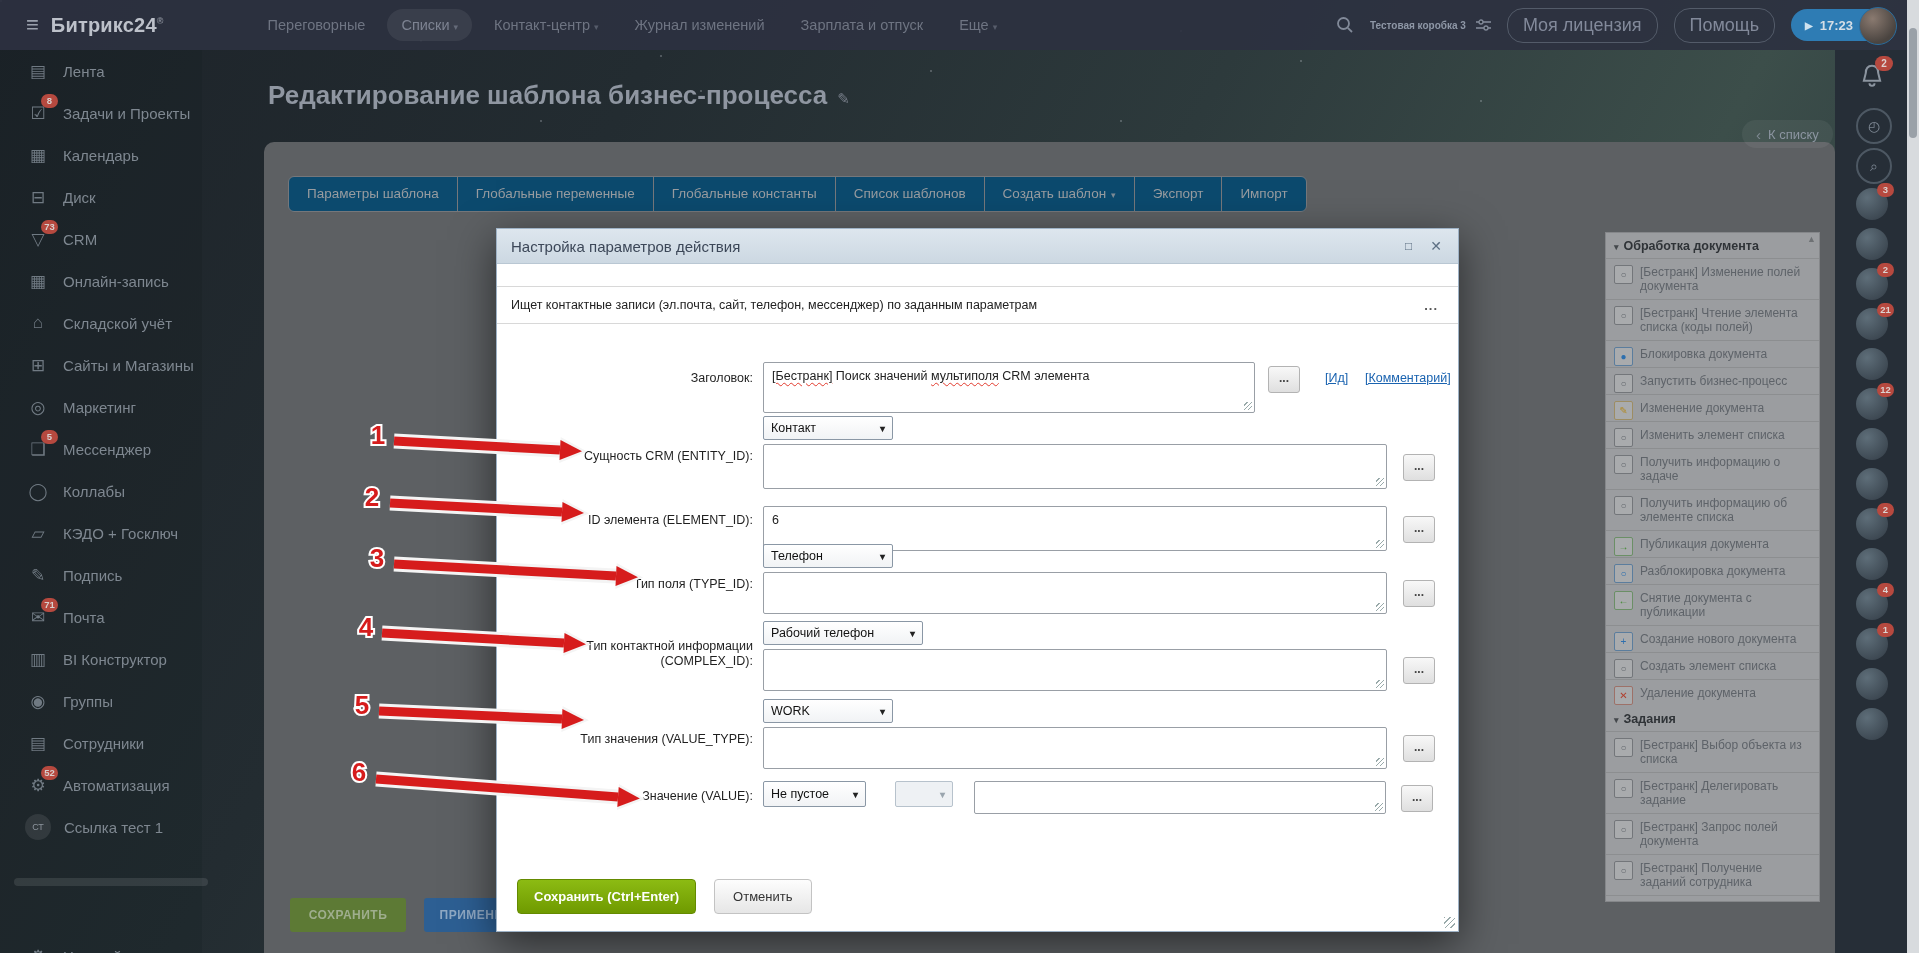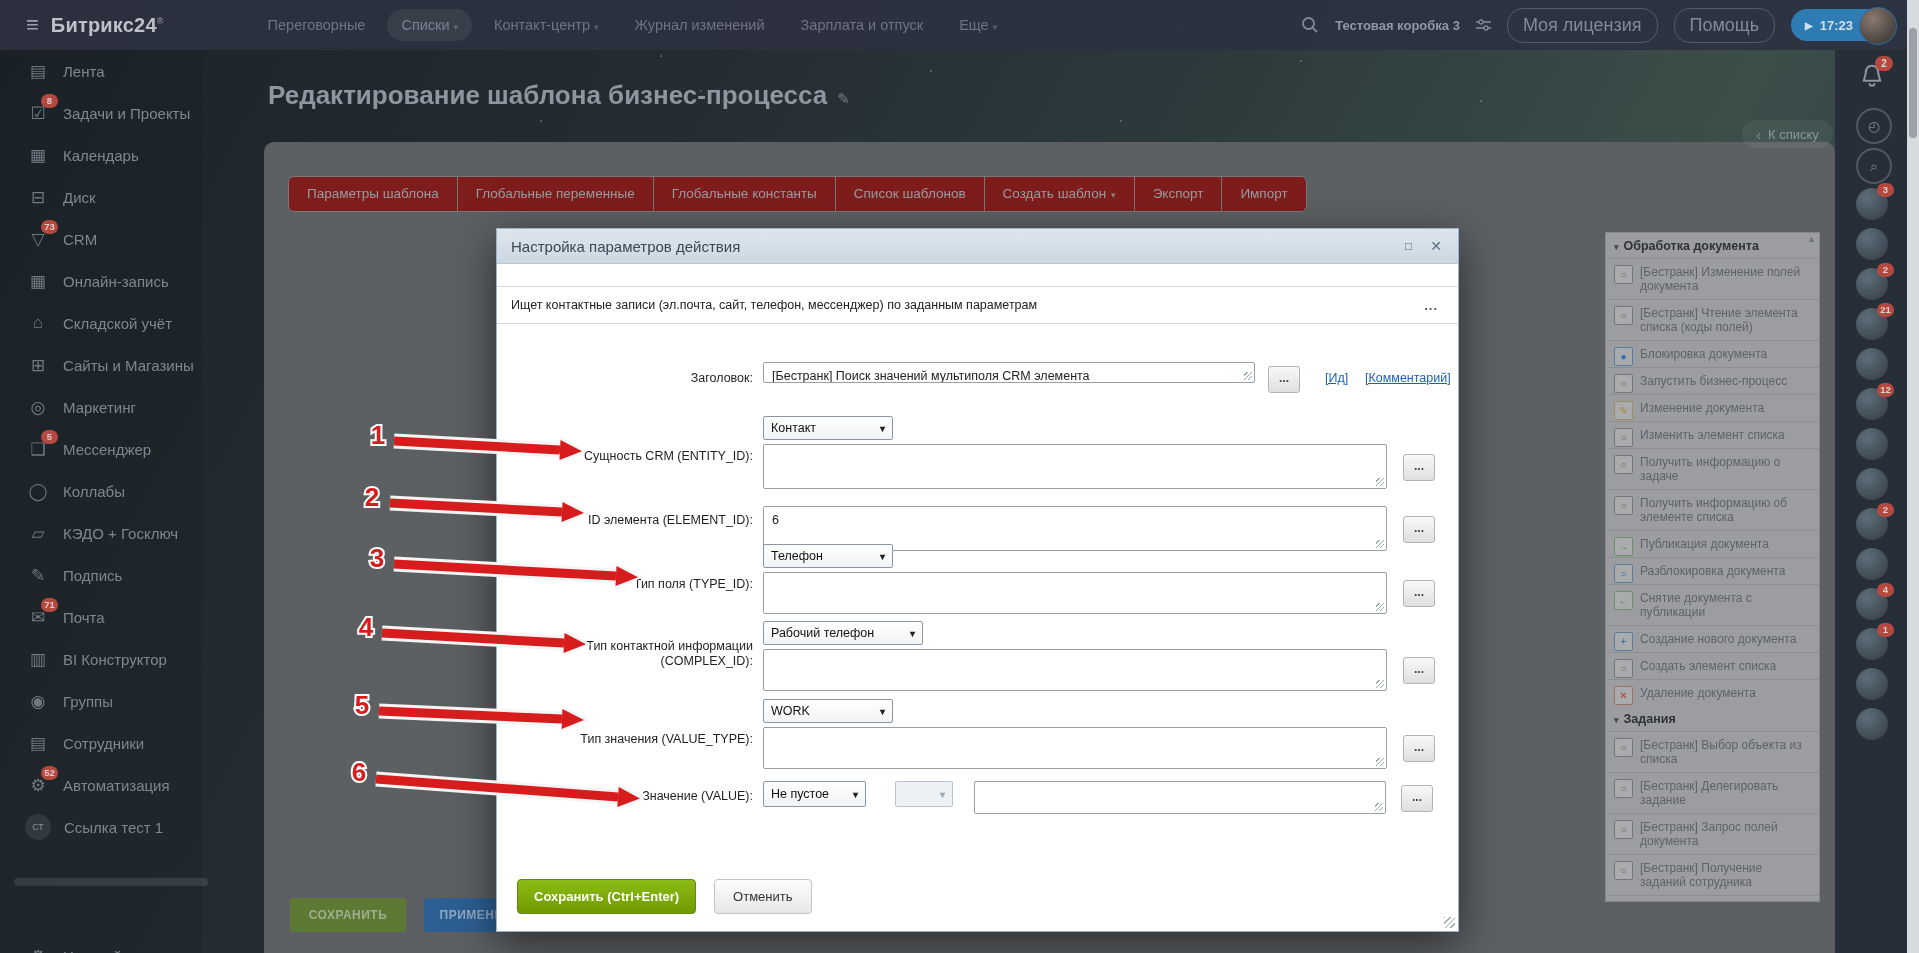--- a/index.html
+++ b/index.html
@@ -14,21 +14,21 @@
   .topbar{position:absolute;left:0;top:0;width:1919px;height:50px;background:rgba(44,49,64,.92);
           display:flex;align-items:center;z-index:20;}
   .hamburger{color:#9aa0ac;font-size:22px;margin-left:26px;cursor:pointer;}
   .logo{color:#bdc1ca;font-size:20px;font-weight:bold;margin-left:12px;letter-spacing:.2px;}
   .logo sup{font-size:9px;color:#8b909b;}
   .tmenu{display:flex;align-items:center;margin-left:90px;gap:8px;}
   .tmenu-item{color:#6e7482;font-size:14.5px;padding:8px 14px;border-radius:18px;white-space:nowrap;cursor:pointer;}
   .tmenu-item.active{background:rgba(255,255,255,.07);color:#7d8392;}
   .tmenu-item .caret{font-size:9px;opacity:.65;margin-left:4px;}
   .tb-right{margin-left:auto;display:flex;align-items:center;gap:16px;padding-right:24px;}
-  .portal{display:flex;align-items:center;gap:16px;color:#8e97a6;font-size:13px;font-weight:bold;cursor:pointer;}
+  .portal{display:flex;align-items:center;gap:10px;color:#8e97a6;font-size:10px;font-weight:bold;cursor:pointer;}
   .pill{border:1px solid #535b69;border-radius:16px;color:#82899a;font-size:18px;padding:6px 15px;cursor:pointer;white-space:nowrap;}
   .timer-pill{background:#2e7cb4;border-radius:17px;height:32px;display:flex;align-items:center;
               color:#d5dee6;font-size:13px;font-weight:bold;padding:0 42px 0 14px;position:relative;cursor:pointer;}
   .timer-pill .play{font-size:10px;margin-right:7px;color:#cfe2ef;}
   .tb-avatar{position:absolute;right:-2px;top:-2px;width:36px;height:36px;border-radius:50%;
              background:radial-gradient(circle at 35% 30%,#8a7a70,#4a4440 70%);border:1px solid #2a6c9c;}
   
   .sidebar{position:absolute;left:0;top:50px;width:202px;bottom:0;background:rgba(18,28,28,.18);z-index:5;}
   .sb-item{display:flex;align-items:center;height:42px;padding-left:26px;cursor:pointer;}
   .sb-ico{width:24px;height:24px;color:#707a83;font-size:17px;display:flex;align-items:center;justify-content:center;position:relative;flex:0 0 24px;}
@@ -40,21 +40,21 @@
   .sb-divider{position:absolute;left:14px;top:828px;width:194px;height:8px;border-radius:4px;background:rgba(255,255,255,.10);}
   .sb-settings{position:absolute;left:0;top:885px;width:202px;}
   
   .page-title{position:absolute;left:268px;top:80px;font-size:26px;font-weight:bold;color:#8f96a1;z-index:6;}
   .page-title .edit{font-size:15px;color:#767d88;margin-left:10px;font-weight:normal;}
   .back-btn{position:absolute;left:1742px;top:120px;height:28px;border-radius:15px;background:rgba(255,255,255,.06);
             color:#8c95a1;font-size:13px;display:flex;align-items:center;padding:0 14px;z-index:6;cursor:pointer;}
   .back-btn .chev{margin-right:7px;font-size:15px;opacity:.8;}
   
   .panel{position:absolute;left:264px;top:142px;width:1571px;bottom:0;background:#5d6063;border-radius:10px 10px 0 0;z-index:4;}
-  .tabsbox{position:absolute;left:24px;top:34px;display:flex;background:#7f1d1d;border:1px solid #75777b;border-radius:6px;overflow:hidden;}
+  .tabsbox{position:absolute;left:24px;top:34px;display:flex;background:#0c4a6e;border:1px solid #75777b;border-radius:6px;overflow:hidden;}
   .tab{color:#989ca0;font-size:13.5px;height:34px;line-height:34px;padding:0 18px;border-right:1px solid #75777b;white-space:nowrap;cursor:pointer;}
   .tab:last-child{border-right:none;}
   .tab .caret{font-size:9px;margin-left:5px;opacity:.8;}
   .pb-save{position:absolute;left:26px;top:756px;width:116px;height:34px;background:#5d7a35;border-radius:3px;
            color:#9fae8e;font-size:12px;font-weight:bold;text-align:center;line-height:34px;letter-spacing:.5px;cursor:pointer;}
   .pb-apply{position:absolute;left:160px;top:756px;width:112px;height:34px;background:#2d5f93;border-radius:3px;
            color:#8fa9c4;font-size:12px;font-weight:bold;text-align:center;line-height:34px;letter-spacing:.5px;cursor:pointer;}
   .pb-cancel{position:absolute;left:296px;top:768px;color:#87898c;font-size:12px;font-weight:bold;letter-spacing:.5px;cursor:pointer;}
   
   .rpanel{position:absolute;left:1605px;top:232px;width:213px;height:668px;background:#9b9da0;border:1px solid #85878a;
@@ -346,21 +346,21 @@
     <span class="m-winbtn m-max">□</span>
     <span class="m-winbtn">✕</span>
   </div>
   <div class="m-desc">
     <span class="m-desc-text">Ищет контактные записи (эл.почта, сайт, телефон, мессенджер) по заданным параметрам</span>
     <span class="m-desc-more">...</span>
   </div>
 
   <div class="mrow" style="top:133px">
     <div class="mlabel" style="top:9px">Заголовок:</div>
-    <div class="ta" id="title-input" style="left:266px;top:0;width:492px;height:21px"><span class="misspell">[Бестранк]</span> Поиск значений <span class="misspell">мультиполя</span> CRM элемента</div>
+    <div class="ta" id="title-input" style="left:266px;top:0;width:492px;height:51px"><span class="misspell">[Бестранк]</span> Поиск значений <span class="misspell">мультиполя</span> CRM элемента</div>
     <div class="browse" style="left:771px;top:4px">...</div>
     <span class="mlink" style="position:absolute;left:812px;top:9px">[Ид]</span>
     <span class="mlink" style="position:absolute;left:852px;top:9px">[Комментарий]</span>
   </div>
 
   <div class="mrow" style="top:187px">
     <div class="sel" style="left:266px;top:0;width:130px">
         <span>Контакт</span>
         <span class="scaret">▾</span>
       </div>

